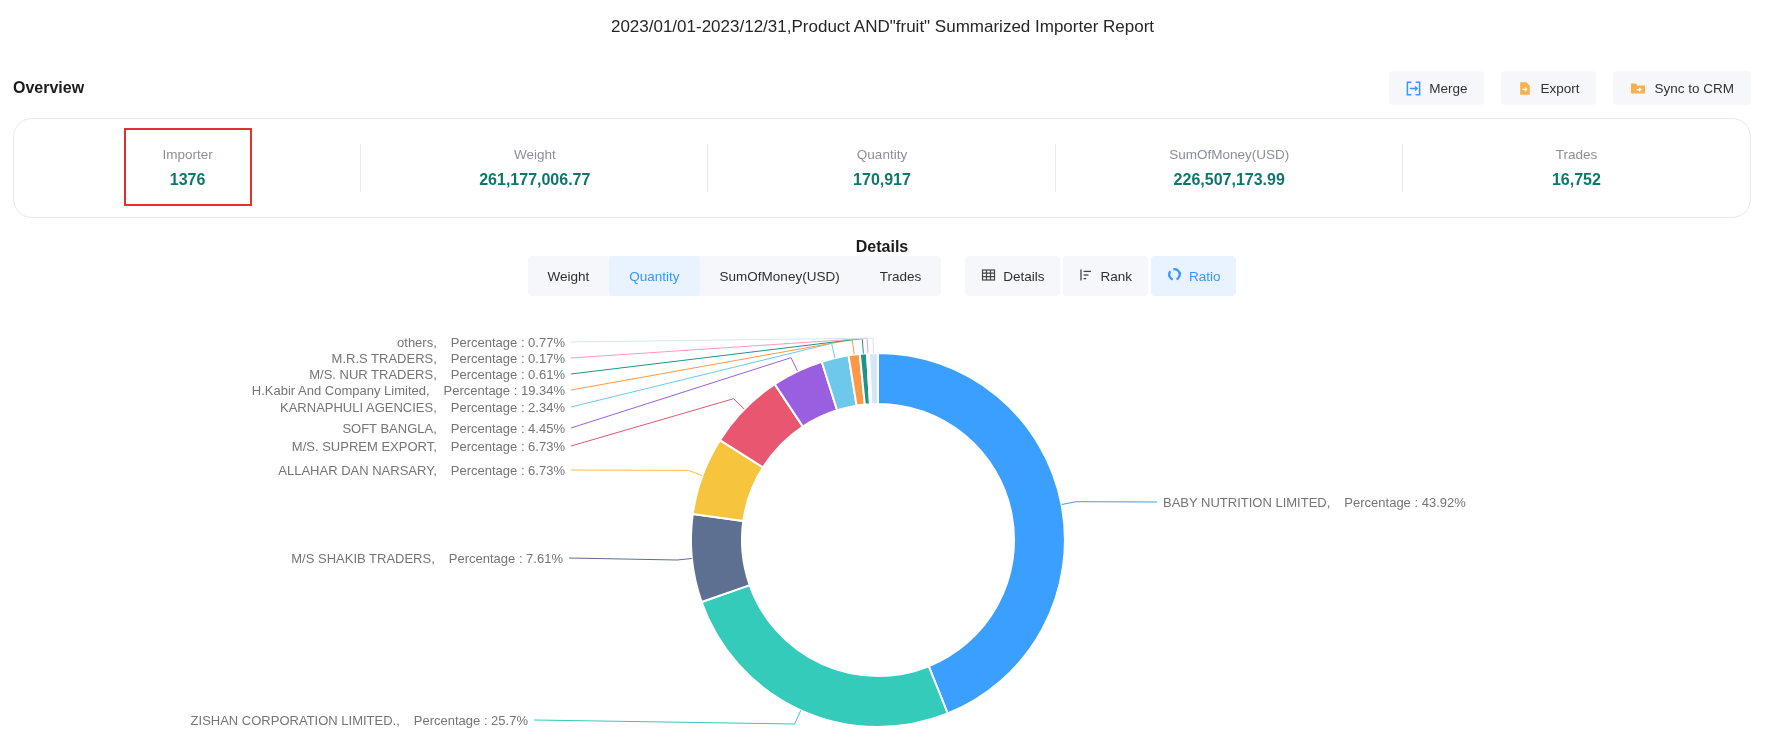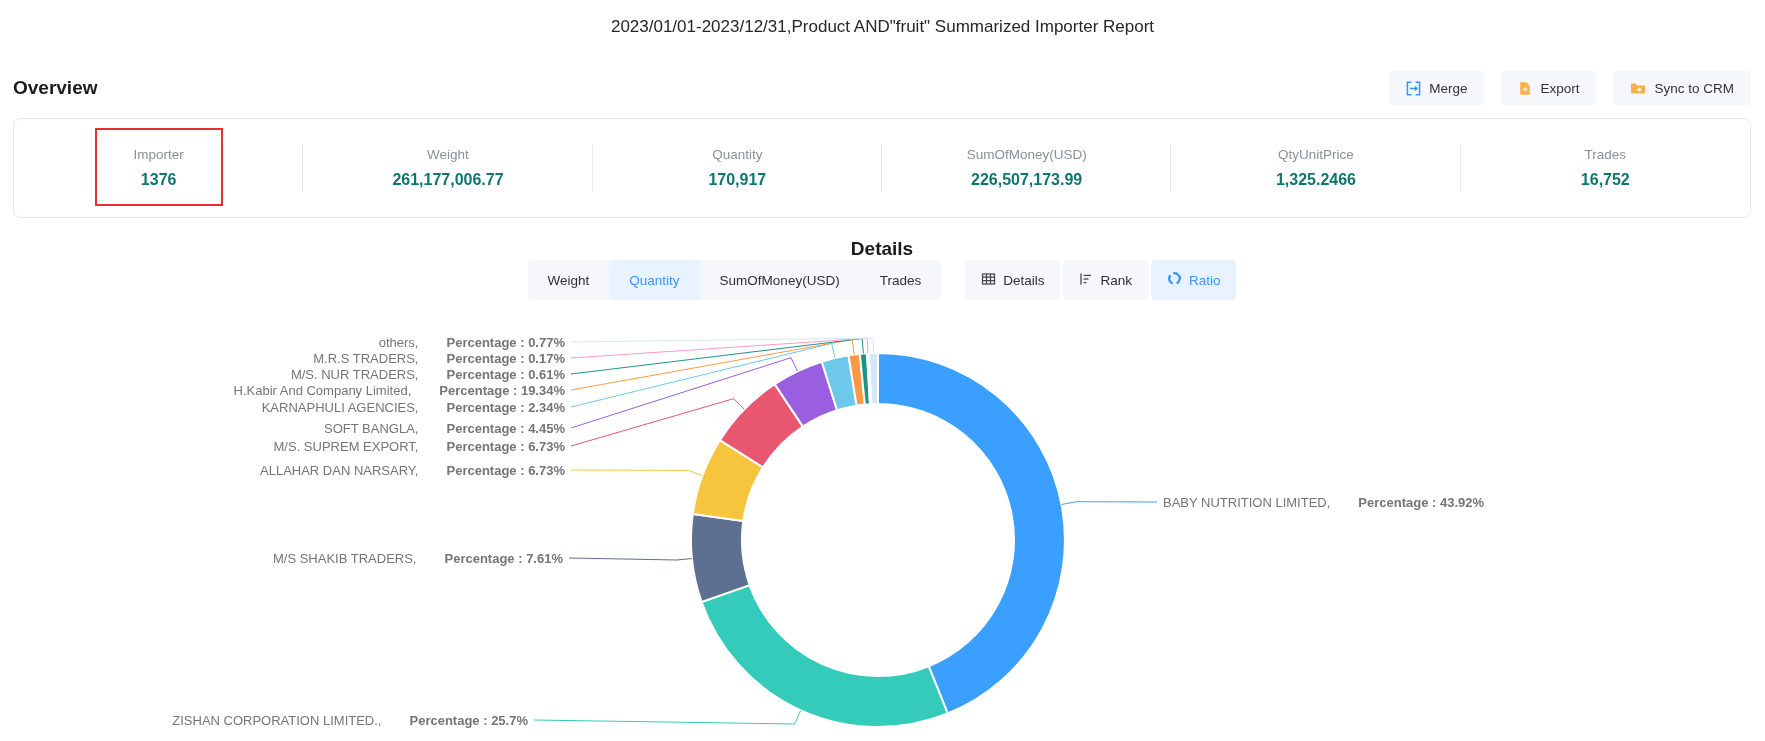--- a/index.html
+++ b/index.html
@@ -3,32 +3,32 @@
 <meta charset="utf-8">
 <style>
   * { margin:0; padding:0; box-sizing:border-box; }
   html,body { width:1765px; height:741px; background:#fff; overflow:hidden;
               font-family:"Liberation Sans", sans-serif; }
   .page { position:relative; width:1765px; height:741px; background:#fff; }
 
   .page-title { position:absolute; top:17px; left:0; width:100%; text-align:center;
                 font-size:17px; color:#262626; }
 
-  .section-heading { font-size:19px; font-weight:bold; color:#1b1b1b; }
+  .section-heading { font-size:16px; font-weight:bold; color:#1b1b1b; }
 
   .overview-row { position:absolute; top:70px; left:13px; right:14px; height:36px;
                   display:flex; align-items:center; justify-content:space-between; }
   .actions { display:flex; gap:17px; }
   .btn { display:inline-flex; align-items:center; gap:8px; background:#f5f7fa;
          border-radius:4px; height:34px; padding:0 17px; font-size:13.5px;
          color:#333; cursor:pointer; white-space:nowrap; }
   .btn .ic { display:inline-flex; align-items:center; }
 
   .stats-card { position:absolute; top:118px; left:13px; right:14px; height:100px;
-                border:1px solid #e7e9ef; border-radius:8px; display:flex;
+                border:1px solid #e7e9ef; border-radius:19px; display:flex;
                 background:#fff; }
   .stat-cell { flex:1; position:relative; display:flex; flex-direction:column;
                align-items:center; justify-content:center; gap:9px; }
   .stat-cell:not(:last-child)::after { content:""; position:absolute; right:0;
                top:26%; height:48%; width:1px; background:#e9eaee; }
   .stat-label { font-size:13.5px; color:#8a8f99; }
   .stat-value { font-size:16px; font-weight:bold; color:#0f766e; }
   .red-box { position:absolute; left:50%; transform:translateX(-50%); width:128px;
              top:9px; bottom:11px; border:2px solid #e53030; pointer-events:none; }
 
@@ -42,21 +42,21 @@
   .view-group { display:flex; gap:3px; }
   .vbtn { display:inline-flex; align-items:center; gap:7px; background:#f5f7fa;
           border-radius:4px; height:40px; padding:0 16px; font-size:13.5px;
           color:#2f2f2f; cursor:pointer; white-space:nowrap; }
   .vbtn.active { background:#e8f3ff; color:#3a95ff; }
 
   .chart-area { position:absolute; top:290px; left:0; width:1765px; height:451px; }
   .chart-area svg.donut { position:absolute; left:0; top:0; }
   .chart-label { position:absolute; transform:translateY(-50%); white-space:nowrap;
                  font-size:13px; color:#757575; }
-  .chart-label .lbl-pct { margin-left:28px;font-weight:bold; }
+  .chart-label .lbl-pct { margin-left:14px; }
 </style>
 </head>
 <body>
 
 <div class="page">
 
   <div class="page-title">2023/01/01-2023/12/31,Product AND"fruit" Summarized Importer Report</div>
 
   <div class="overview-row">
     <div class="section-heading">Overview</div>
@@ -105,24 +105,20 @@
         <div class="stat-label">Weight</div>
         <div class="stat-value">261,177,006.77</div>
       </div>
       <div class="stat-cell">
         <div class="stat-label">Quantity</div>
         <div class="stat-value">170,917</div>
       </div>
       <div class="stat-cell">
         <div class="stat-label">SumOfMoney(USD)</div>
         <div class="stat-value">226,507,173.99</div>
-      </div>
-      <div class="stat-cell">
-        <div class="stat-label">QtyUnitPrice</div>
-        <div class="stat-value">1,325.2466</div>
       </div>
       <div class="stat-cell">
         <div class="stat-label">Trades</div>
         <div class="stat-value">16,752</div>
       </div>
     </div>
 
   <div class="details-row">
     <div class="section-heading">Details</div>
     <div class="details-controls">

